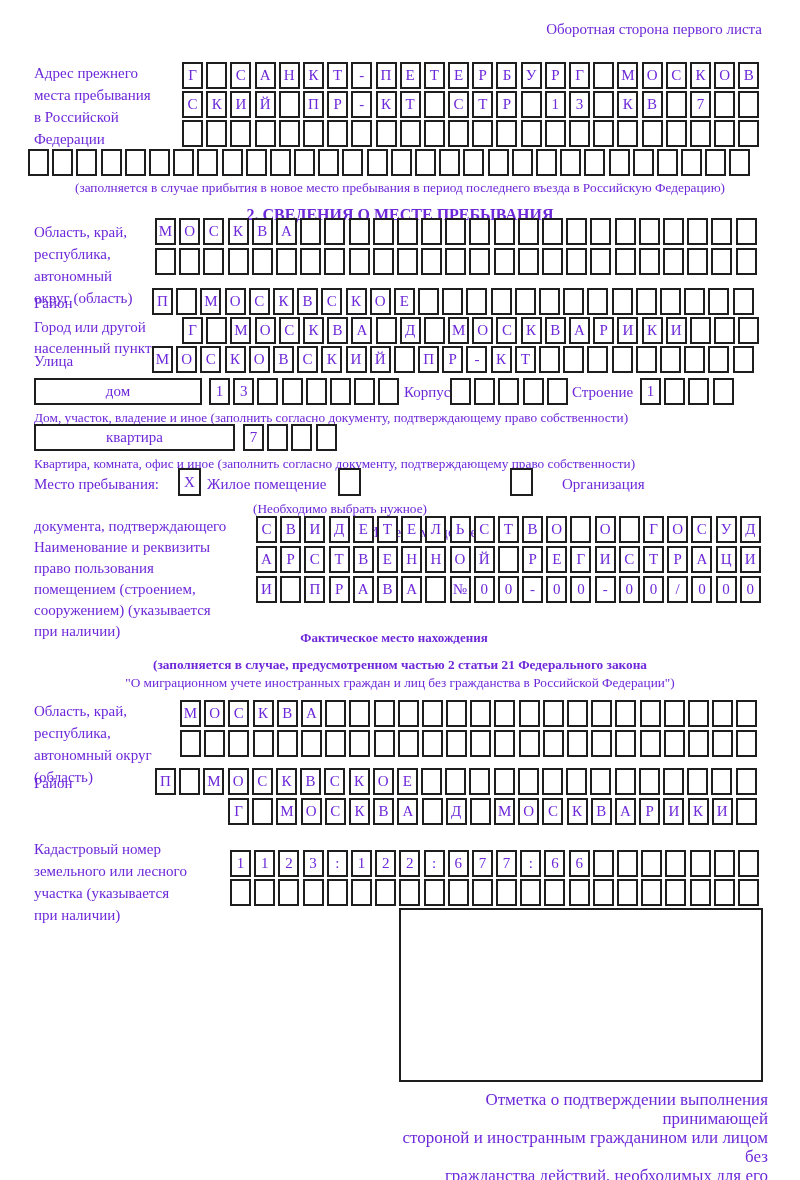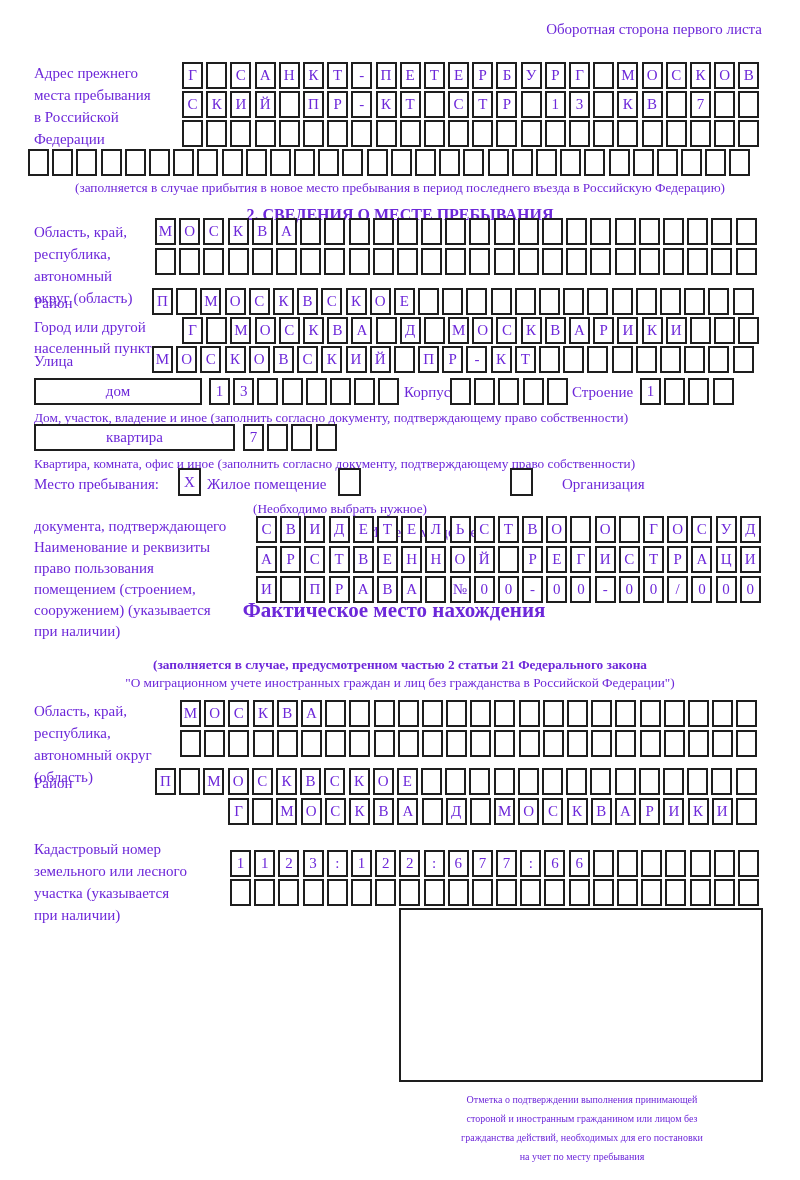--- a/index.html
+++ b/index.html
@@ -13,21 +13,21 @@
   .ttl{font-size:16px;font-weight:bold;white-space:nowrap;}
   .row{position:absolute;display:flex;}
   .cell{box-sizing:border-box;flex:0 0 auto;width:21px;height:27px;margin-right:3.2px;
         border:2px solid #1e1e1e;display:flex;align-items:center;justify-content:center;
         font-size:15px;background:#fff;}
   .wbox{box-sizing:border-box;border:2px solid #1e1e1e;height:27px;display:flex;
         align-items:center;justify-content:center;font-size:15px;background:#fff;}
   .chk{box-sizing:border-box;width:23px;height:28px;border:2px solid #1e1e1e;
        display:flex;align-items:center;justify-content:center;font-size:15px;background:#fff;}
   .stamp{box-sizing:border-box;border:2.5px solid #1e1e1e;background:#fff;}
-  .cap{font-size:10px;line-height:19px;text-align:center;}
+  .cap{font-size:17px;line-height:19px;text-align:right;}
 </style>
 </head>
 <body>
 
 <div class="page">
 
   <div class="abs lbl" style="top:18px;right:38px;">Оборотная сторона первого листа</div>
 
   <div class="abs" style="left:34px;top:62px;">
     <div class="lbl">Адрес прежнего</div>
@@ -416,21 +416,21 @@
       <div class="cell">0</div>
       <div class="cell">-</div>
       <div class="cell">0</div>
       <div class="cell">0</div>
       <div class="cell">/</div>
       <div class="cell">0</div>
       <div class="cell">0</div>
       <div class="cell">0</div>
     </div>
 
-  <div class="abs ttl ctr" style="left:0;top:598px;width:788px;font-size:21px;">Фактическое место нахождения</div>
+  <div class="abs ttl ctr" style="left:0;top:630px;width:788px;font-size:13px;">Фактическое место нахождения</div>
   <div class="abs note ctr" style="left:0;top:657px;width:800px;font-weight:bold;">(заполняется в случае, предусмотренном частью 2 статьи 21 Федерального закона</div>
   <div class="abs note ctr" style="left:0;top:675px;width:800px;">"О миграционном учете иностранных граждан и лиц без гражданства в Российской Федерации")</div>
 
   <div class="abs" style="left:34px;top:700px;">
     <div class="lbl">Область, край,</div>
     <div class="lbl">республика,</div>
     <div class="lbl">автономный округ</div>
     <div class="lbl">(область)</div>
   </div>
   <div class="row" style="left:180px;top:700px;">

